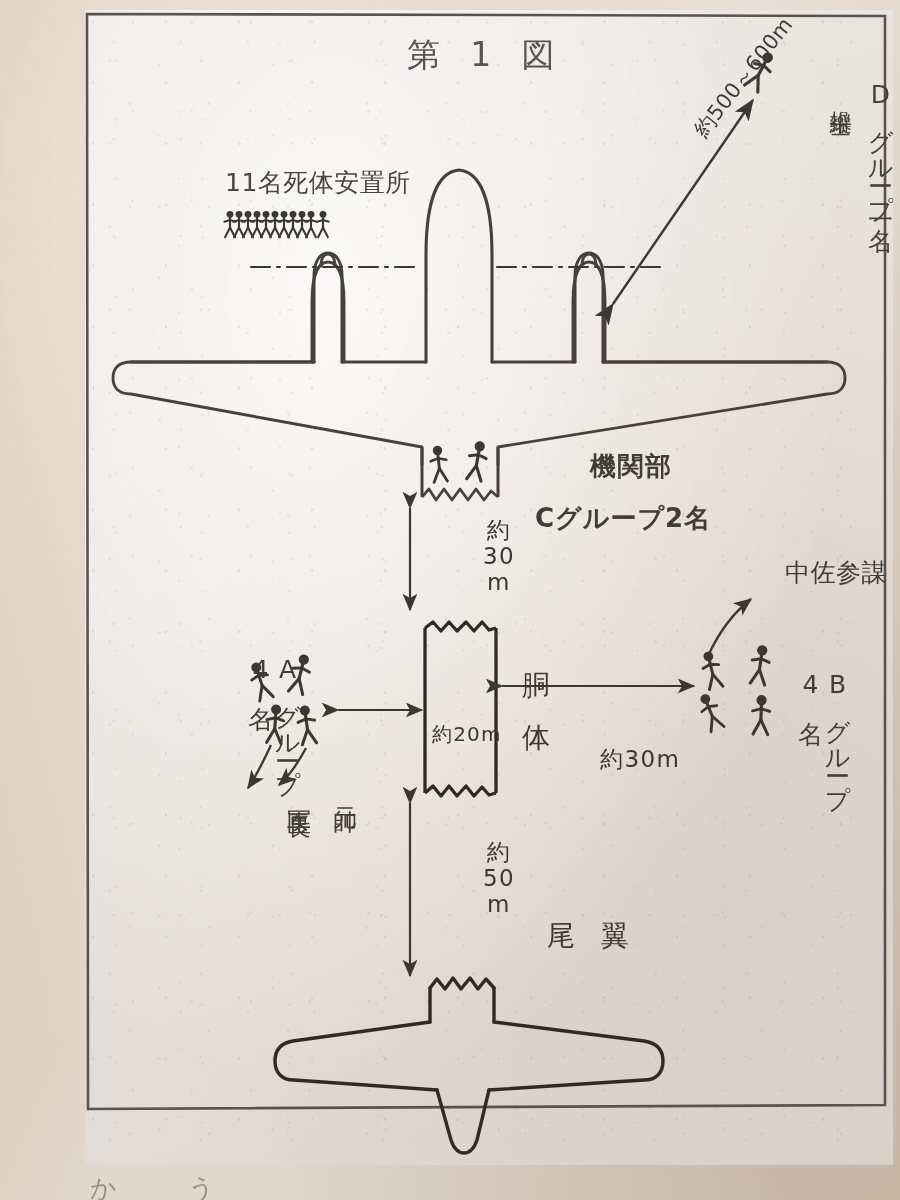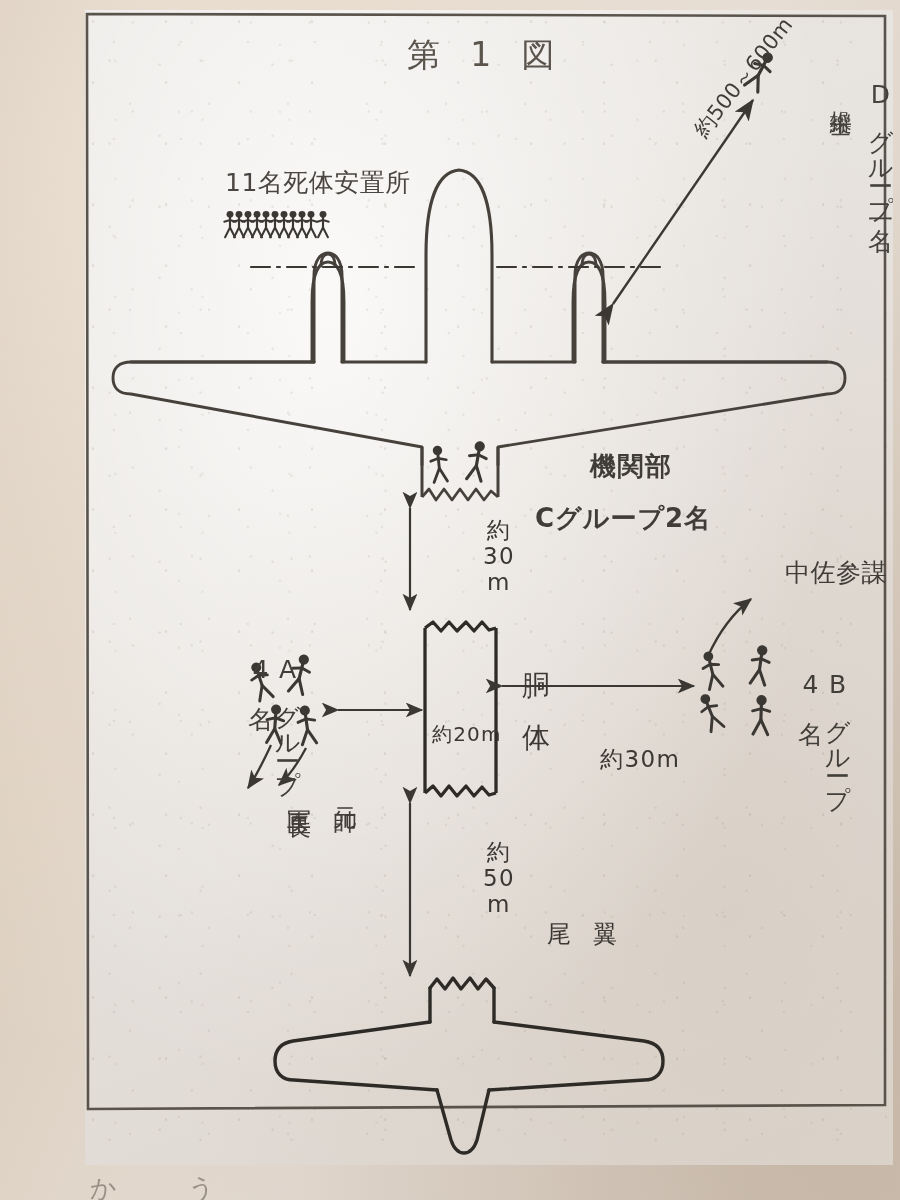--- a/index.html
+++ b/index.html
@@ -87,21 +87,21 @@
   .lbl-d30b     { left: 515px; top: 690px; font-size: 23px; color: #3b3733; margin-top: 48px; }
 
   .lbl-agroup   { left: 162px; top: 645px; font-size: 25px; color: #413d38; }
   .lbl-gun      { left: 200px; top: 782px; font-size: 24px; color: #413d38; }
   .lbl-gen      { left: 246px; top: 778px; font-size: 24px; color: #413d38; }
 
   .lbl-bgroup   { left: 712px; top: 660px; font-size: 25px; color: #413d38; }
   .lbl-staff    { left: 700px; top: 550px; font-size: 25px; color: #403c38; letter-spacing: .02em; }
 
   .lbl-d50      { left: 398px; top: 830px; font-size: 23px; color: #3b3733; text-align: center; line-height: 1.12; }
-  .lbl-tail     { left: 462px; top: 912px; font-size: 24px; color: #3b3733; letter-spacing: .30em; }
+  .lbl-tail     { left: 462px; top: 912px; font-size: 28px; color: #3b3733; letter-spacing: .30em; }
 
   .lbl-foot     { left: 90px; top: 1175px; font-size: 26px; color: #6a625a; opacity:.6; letter-spacing:.25em; }
 </style>
 </head>
 <body>
 
 <div id="paper">
 
   <div id="page">
     <div id="grain"></div>

